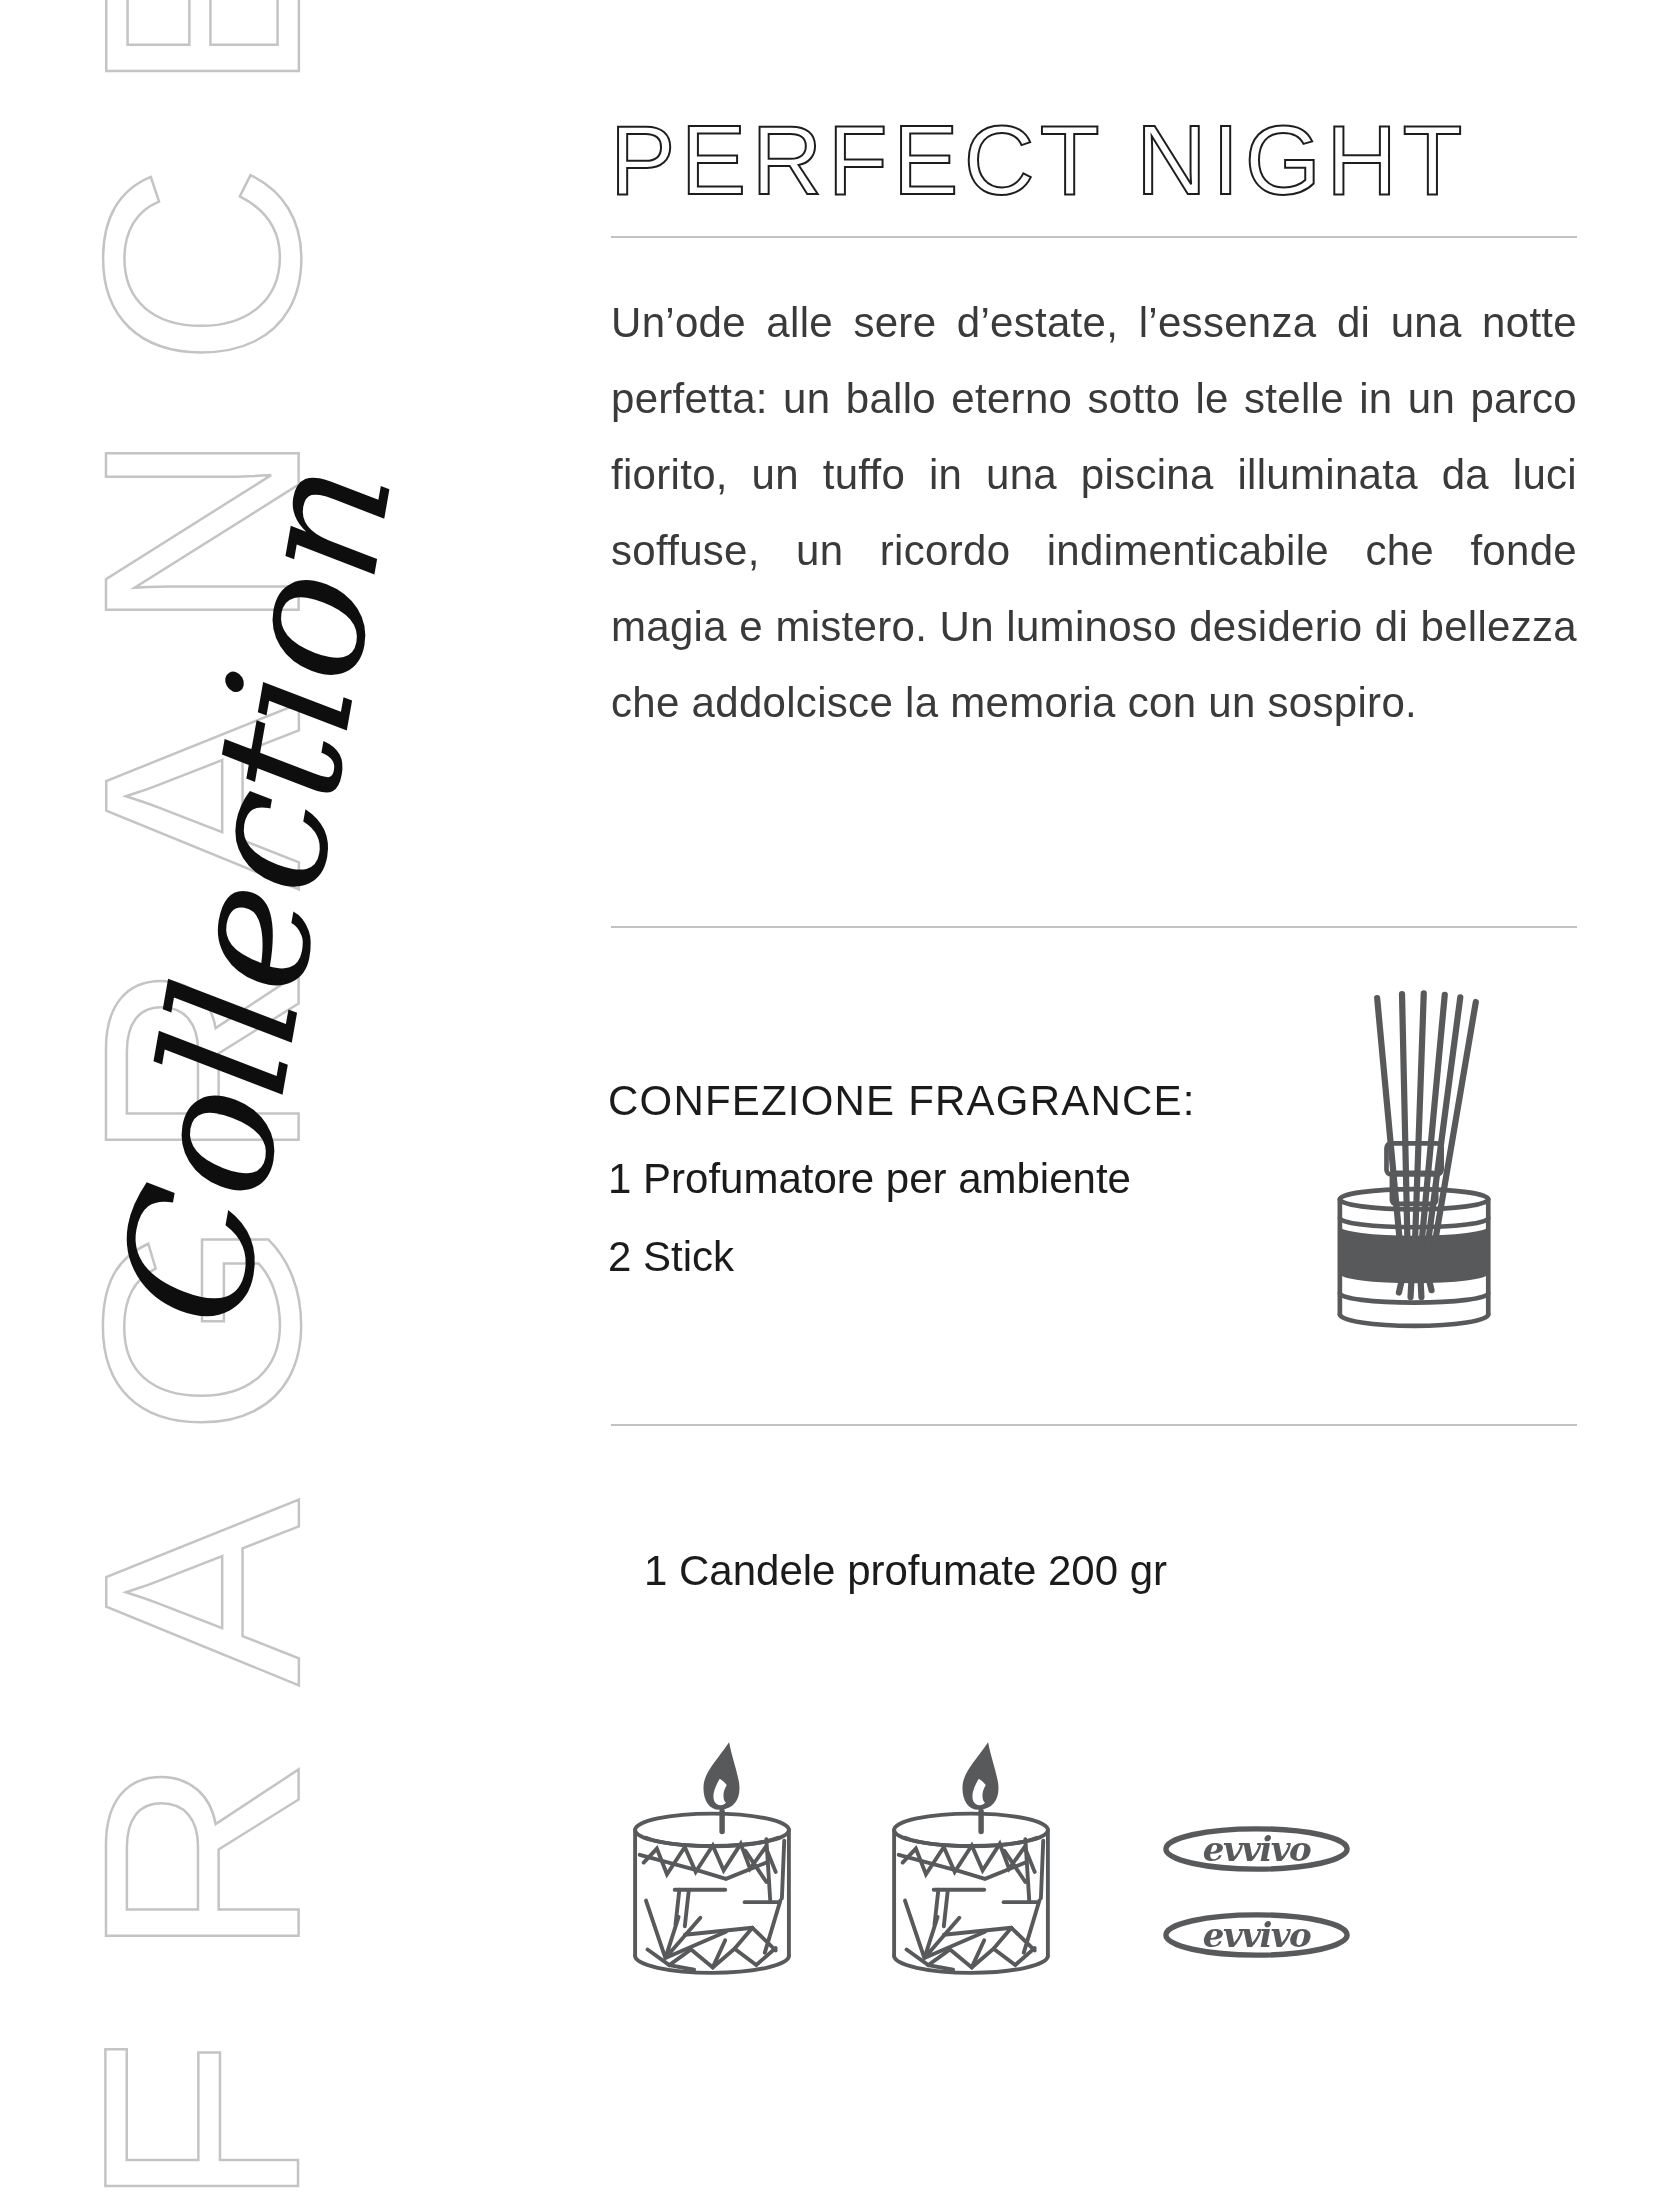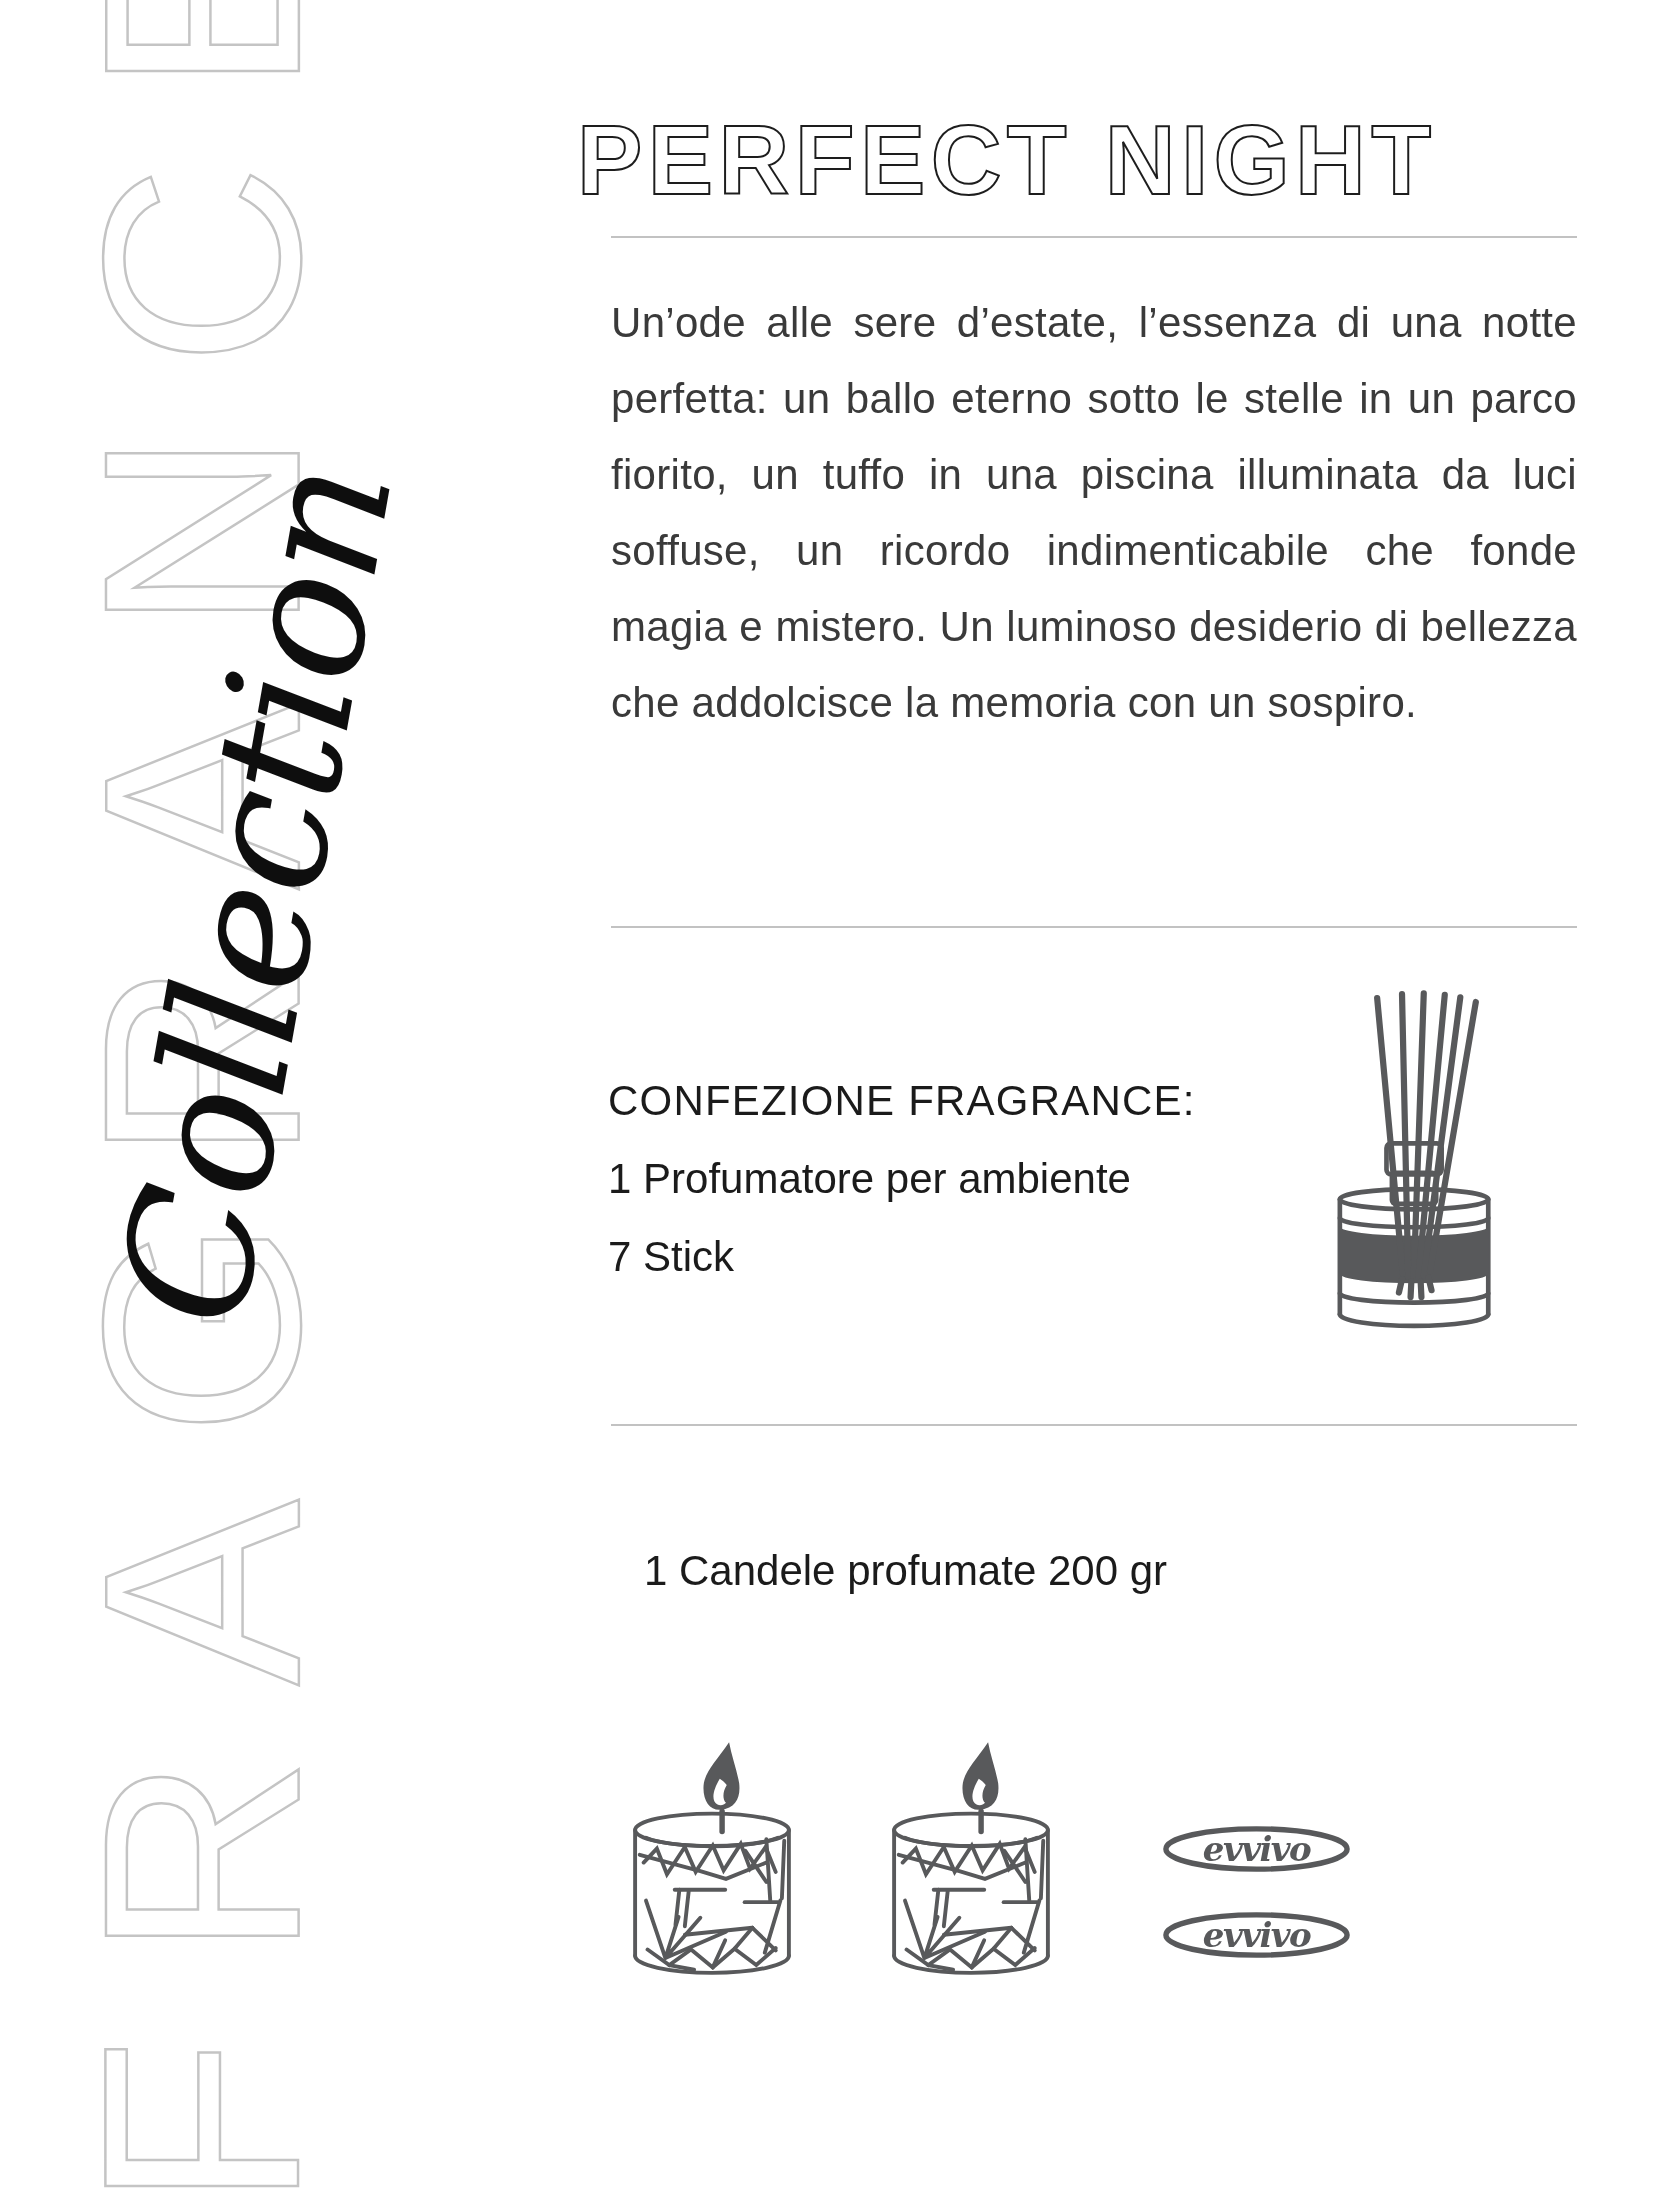--- a/index.html
+++ b/index.html
@@ -30,22 +30,22 @@
     display:flex; align-items:center; justify-content:center;
     transform:rotate(-80deg);
   }
   .script-text {
     font-family:"DejaVu Serif", serif; font-style:italic;
     font-size:175px; color:#0e0e0e; white-space:nowrap; letter-spacing:-3.1px;
   }
 
   
   .page-title {
-    position:absolute; left:577px; top:107px; width:996px;
-    font-size:98px; font-weight:700; letter-spacing:0.055em; line-height:1.1;
+    position:absolute; left:610px; top:107px; width:996px;
+    font-size:98px; font-weight:400; letter-spacing:0.055em; line-height:1.1;
     color:#a16207;
     -webkit-text-fill-color:transparent;
     -webkit-text-stroke:2px #1d1d1d;
     white-space:nowrap;
   }
   .divider {
     position:absolute; left:611px; width:966px; height:2.3px; background:#c2c2c2;
   }
   .d1 { top:236px; } .d2 { top:926px; } .d3 { top:1424px; }
 
@@ -119,21 +119,21 @@
   <div class="page-title">PERFECT NIGHT</div>
 
   <div class="divider d1"></div>
 
   <div class="intro">Un’ode alle sere d’estate, l’essenza di una notte perfetta: un ballo eterno sotto le stelle in un parco fiorito, un tuffo in una piscina illuminata da luci soffuse, un ricordo indimenticabile che fonde magia e mistero. Un luminoso desiderio di bellezza che addolcisce la memoria con un sospiro.</div>
 
   <div class="divider d2"></div>
 
   <div class="sec-line sec-heading frag-h">CONFEZIONE FRAGRANCE:</div>
   <div class="sec-line frag-i1">1 Profumatore per ambiente</div>
-  <div class="sec-line frag-i2">7 Stick</div>
+  <div class="sec-line frag-i2">2 Stick</div>
 
   <svg class="ill diffuser" viewBox="0 0 260 470">
     <g fill="none" stroke="#58595b" stroke-width="6" stroke-linecap="round">
 
       <rect x="92" y="220" width="71" height="40" rx="6"></rect>
       <rect x="99" y="258" width="57" height="40" rx="5"></rect>
 
       <ellipse cx="127.5" cy="292" rx="95.5" ry="13"></ellipse>
       <path d="M32,292 L32,440"></path>
       <path d="M223,292 L223,440"></path>

